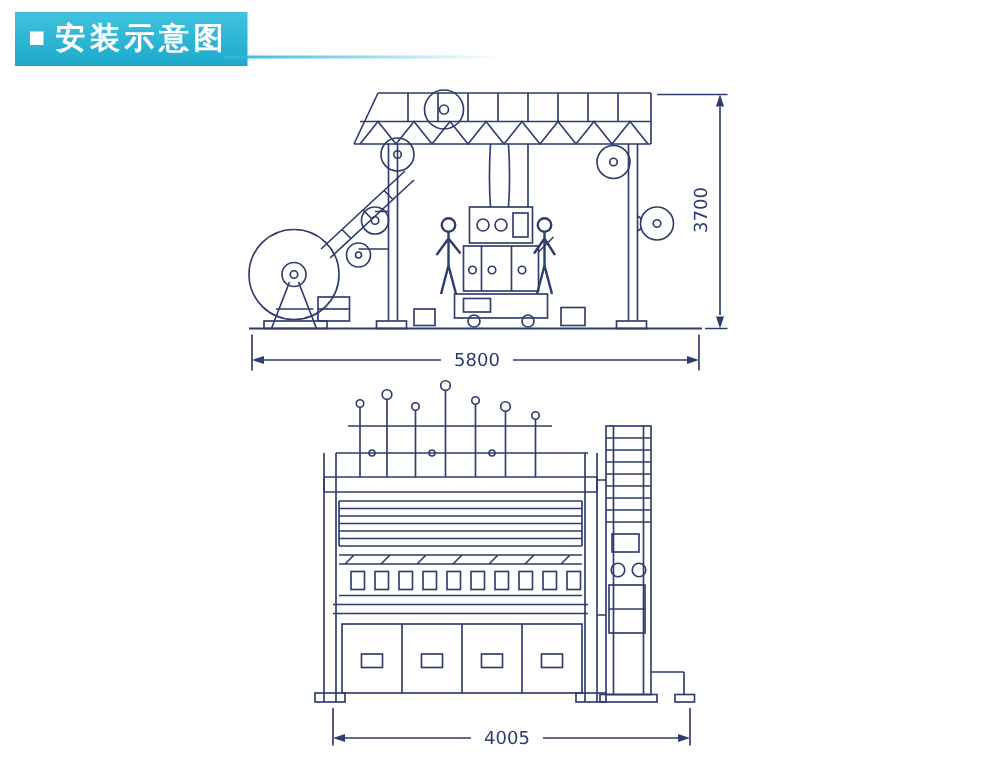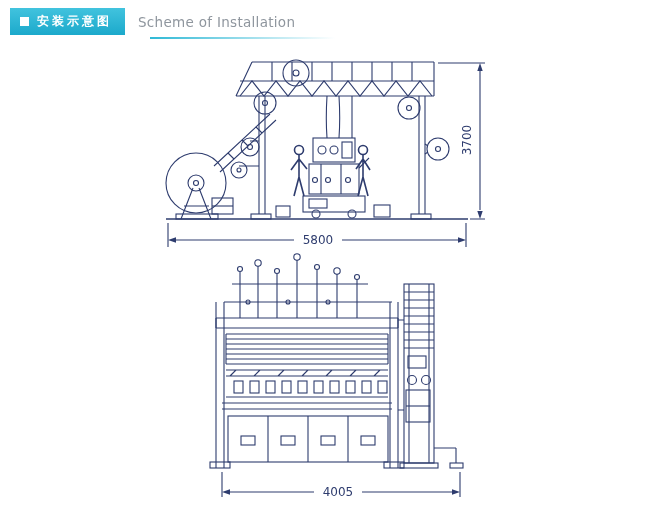--- a/index.html
+++ b/index.html
@@ -3,21 +3,21 @@
 <meta charset="utf-8">
 <style>
   html,body{margin:0;padding:0;}
   body{
     width:655px;height:519px;background:#ffffff;position:relative;
     font-family:"DejaVu Sans","Liberation Sans",sans-serif;overflow:hidden;
   }
   .header{position:absolute;top:8px;left:10px;display:flex;align-items:center;z-index:2;}
   .badge{
     background:linear-gradient(180deg,#41c3de 0%,#1ca9cb 100%);
-    color:#fff;font-weight:bold;font-size:12px;letter-spacing:3px;
+    color:#fff;font-weight:bold;font-size:20px;letter-spacing:3px;
     padding:4px 13px 5px 10px;display:inline-flex;align-items:center;gap:8px;
     min-height:18px;
     text-align:right;
   }
   .bullet{width:9px;height:9px;background:#ffffff;display:inline-block;flex:0 0 auto;}
   .subtitle{color:#8f969e;font-size:13.5px;margin-left:13px;letter-spacing:0.3px;}
   .accent-line{
     position:absolute;left:150px;top:37px;width:185px;height:2px;z-index:2;
     background:linear-gradient(90deg,#2fb9d6 0%,rgba(47,185,214,0) 100%);
   }
@@ -25,21 +25,20 @@
   svg text{font-family:"DejaVu Sans","Liberation Sans",sans-serif;}
 </style>
 </head>
 <body>
 
 <div class="header">
   <div class="badge">
     <span class="bullet"></span>
     <span class="badge-text">安装示意图</span>
   </div>
-  <span class="subtitle">Scheme of Installation</span>
 </div>
 <div class="accent-line"></div>
 
 <svg width="655" height="519" viewBox="0 0 655 519">
 
   <g stroke="#2e3c6e" fill="none" stroke-width="1.1">
 
     <path d="M166,219 H468" stroke-width="1.4"></path>
 
     <g>

